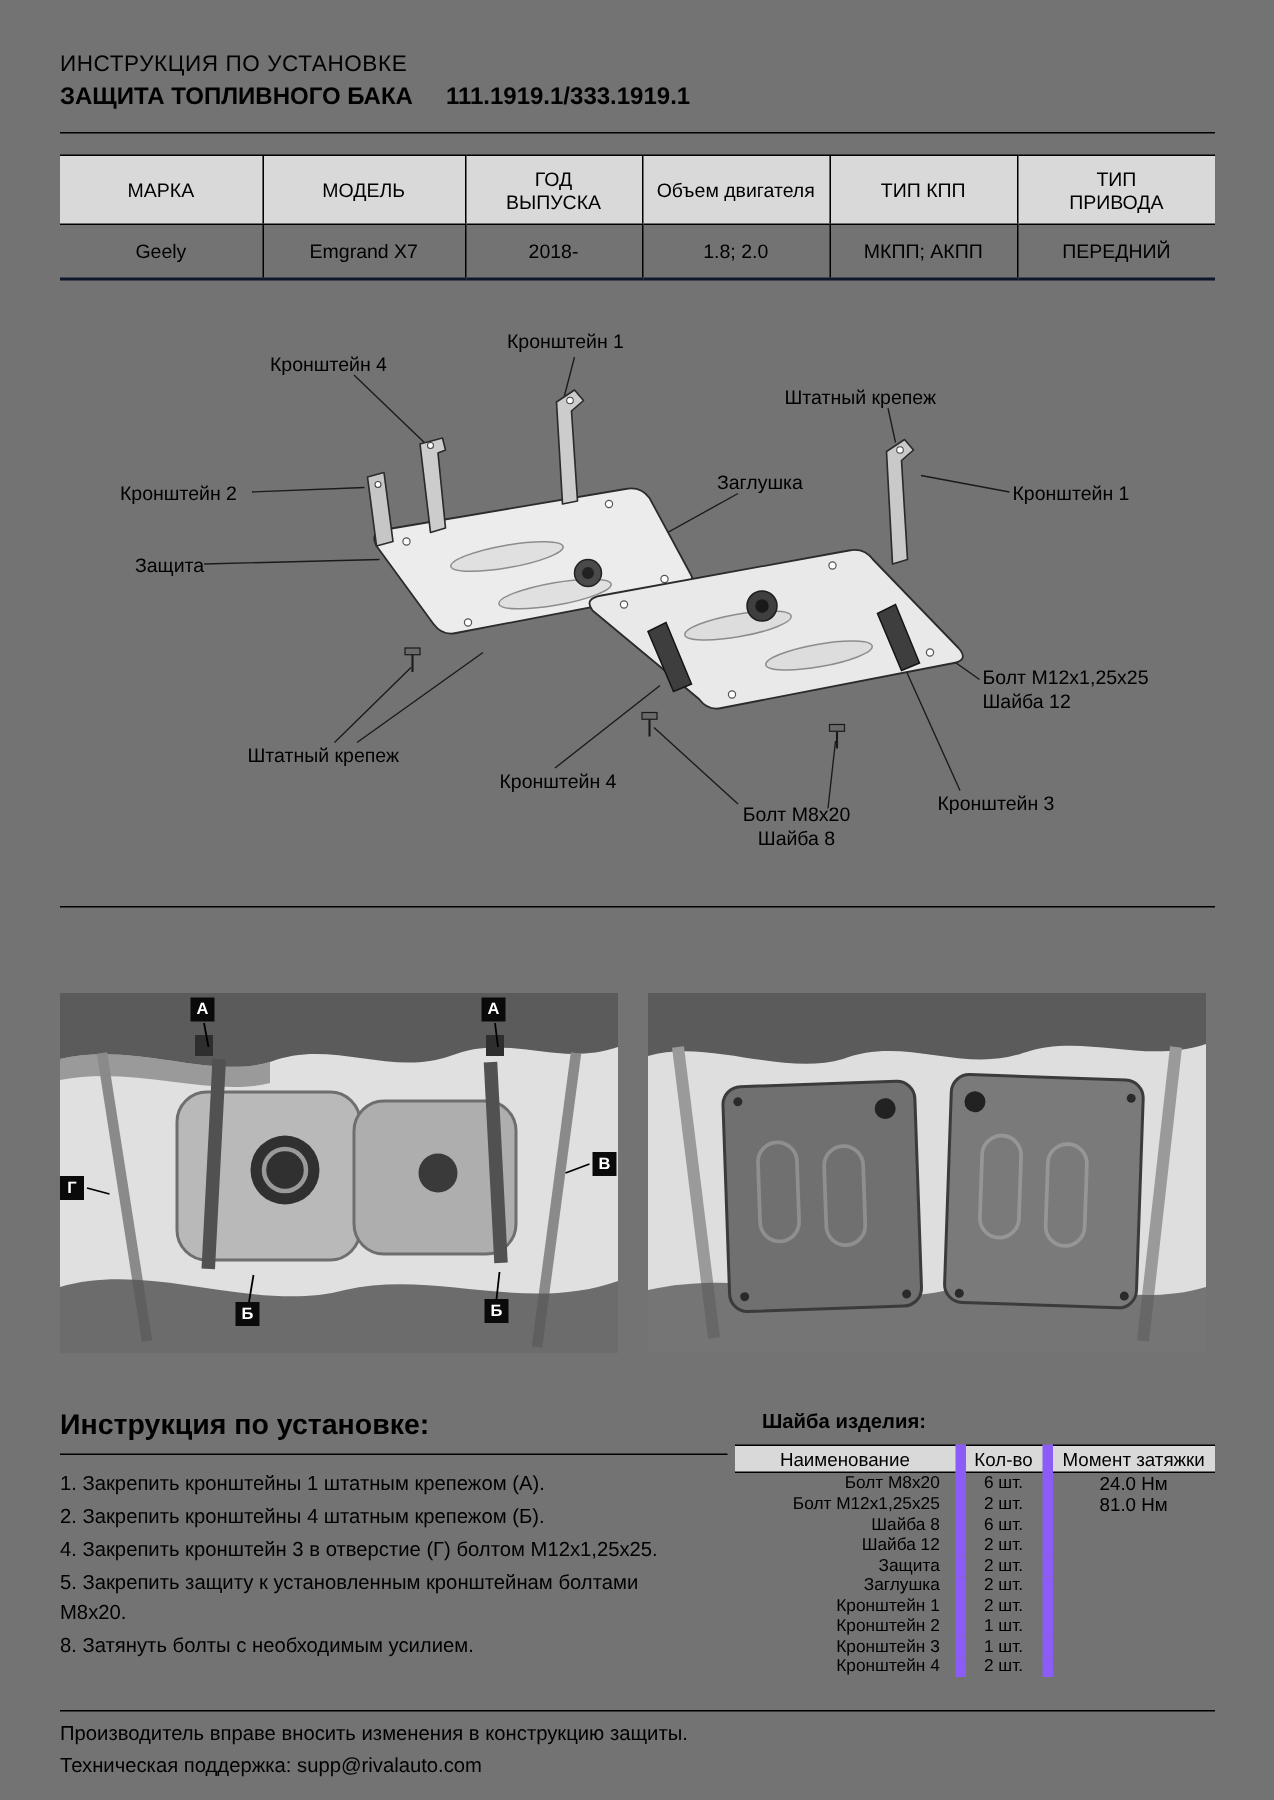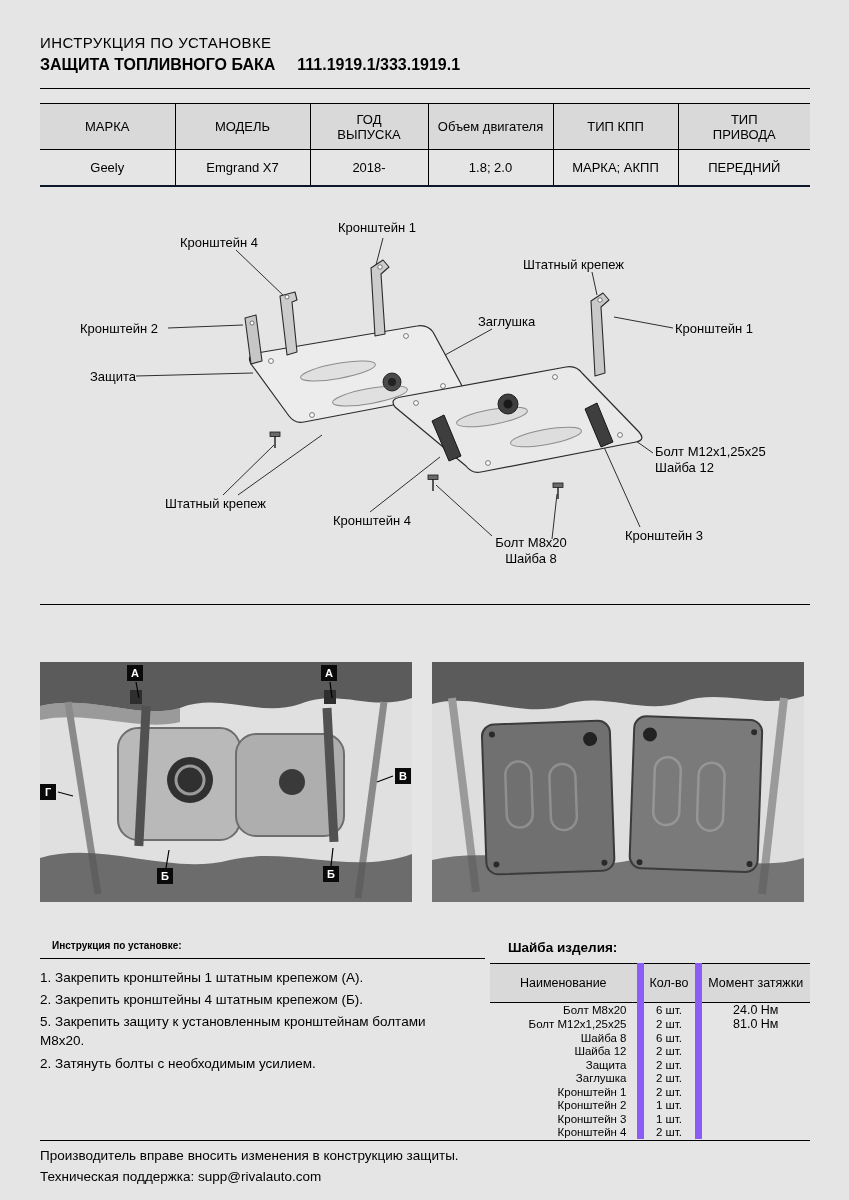--- a/index.html
+++ b/index.html
@@ -1,17 +1,17 @@
 <!DOCTYPE html>
 <html><head>
 <meta charset="utf-8">
 <style>
   * { margin:0; padding:0; box-sizing:border-box; }
   body { background:#ffffff; }
-  .page { position:relative; width:849px; height:1200px; background:#e5e5e5;
+  .page { position:relative; width:849px; height:1200px; background:#737373;
           font-family:"Liberation Sans", sans-serif; color:#000; overflow:hidden; }
 
   .hr { position:absolute; left:40px; width:770px; border-top:1px solid #000; }
 
   
   .doc-header { position:absolute; left:40px; top:34px; }
   .doc-header .l1 { font-size:15px; letter-spacing:0.4px; }
   .doc-header .l2 { margin-top:5px; font-size:16px; font-weight:bold; }
   .doc-header .pn { margin-left:22px; }
 
@@ -32,29 +32,29 @@
   .dlabel.ctr { text-align:center; }
 
   
   .photo { position:absolute; top:662px; width:372px; height:240px; }
   .photo svg { display:block; }
   .marker { position:absolute; width:16px; height:16px; background:#0a0a0a; color:#fff;
             font-weight:bold; font-size:11px; line-height:16px; text-align:center; }
 
   
   .bl { position:absolute; left:40px; top:940px; width:445px; }
-  .bl .title { font-size:10px; font-weight:bold;margin-left:12px; }
+  .bl .title { font-size:19px; font-weight:bold; }
   .bl .rule { border-top:1px solid #000; margin-top:7px; margin-bottom:9px; }
   .step { font-size:13.5px; line-height:1.42; margin-bottom:3px; width:408px; }
 
   
   .br { position:absolute; left:490px; top:940px; width:320px; }
   .br .title { font-size:13.5px; font-weight:bold; margin-left:18px; margin-bottom:8px; }
   table.parts { width:320px; border-collapse:collapse; table-layout:fixed; }
-  table.parts th { background:#d9d9d9; font-weight:normal; font-size:12.5px; height:39px;
+  table.parts th { background:#d9d9d9; font-weight:normal; font-size:12.5px; height:18px;
                    border-top:1px solid #000; border-bottom:1px solid #000;
                    text-align:center; vertical-align:middle; }
   table.parts td { font-size:11.5px; height:13.5px; vertical-align:middle; }
   table.parts .c-name { text-align:right; padding-right:10px; }
   table.parts .c-qty  { text-align:center; }
   table.parts .c-trq  { text-align:center; font-size:12.5px; }
   table.parts th + th, table.parts td + td { border-left:7px solid #8b5cf6; }
 
   
   .footer { position:absolute; left:40px; top:1148px; font-size:13.5px; }
@@ -95,21 +95,21 @@
         <th>ТИП
 ПРИВОДА</th>
       </tr>
     </thead>
     <tbody>
       <tr>
         <td>Geely</td>
         <td>Emgrand X7</td>
         <td>2018-</td>
         <td>1.8; 2.0</td>
-        <td>МАРКА; АКПП</td>
+        <td>МКПП; АКПП</td>
         <td>ПЕРЕДНИЙ</td>
       </tr>
     </tbody>
   </table>
 
   <div class="diagram">
     <svg viewBox="0 0 770 390" width="770" height="390">
 
       <g stroke="#1a1a1a" stroke-width="0.9">
         <line x1="343" y1="33" x2="336" y2="60"></line>
@@ -278,22 +278,23 @@
       </g>
     </svg>
   </div>
 
   <div class="bl">
     <div class="title">Инструкция по установке:</div>
     <div class="rule"></div>
     <div class="steps">
       <div class="step">1. Закрепить кронштейны 1 штатным крепежом (А).</div>
       <div class="step">2. Закрепить кронштейны 4 штатным крепежом (Б).</div>
+      <div class="step">4. Закрепить кронштейн 3 в отверстие (Г) болтом М12х1,25х25.</div>
       <div class="step">5. Закрепить защиту к установленным кронштейнам болтами М8х20.</div>
-      <div class="step">2. Затянуть болты с необходимым усилием.</div>
+      <div class="step">8. Затянуть болты с необходимым усилием.</div>
     </div>
   </div>
 
   <div class="br">
     <div class="title">Шайба изделия:</div>
     <table class="parts">
       <colgroup>
           <col style="width:150px">
           <col style="width:58px">
           <col style="width:112px">

